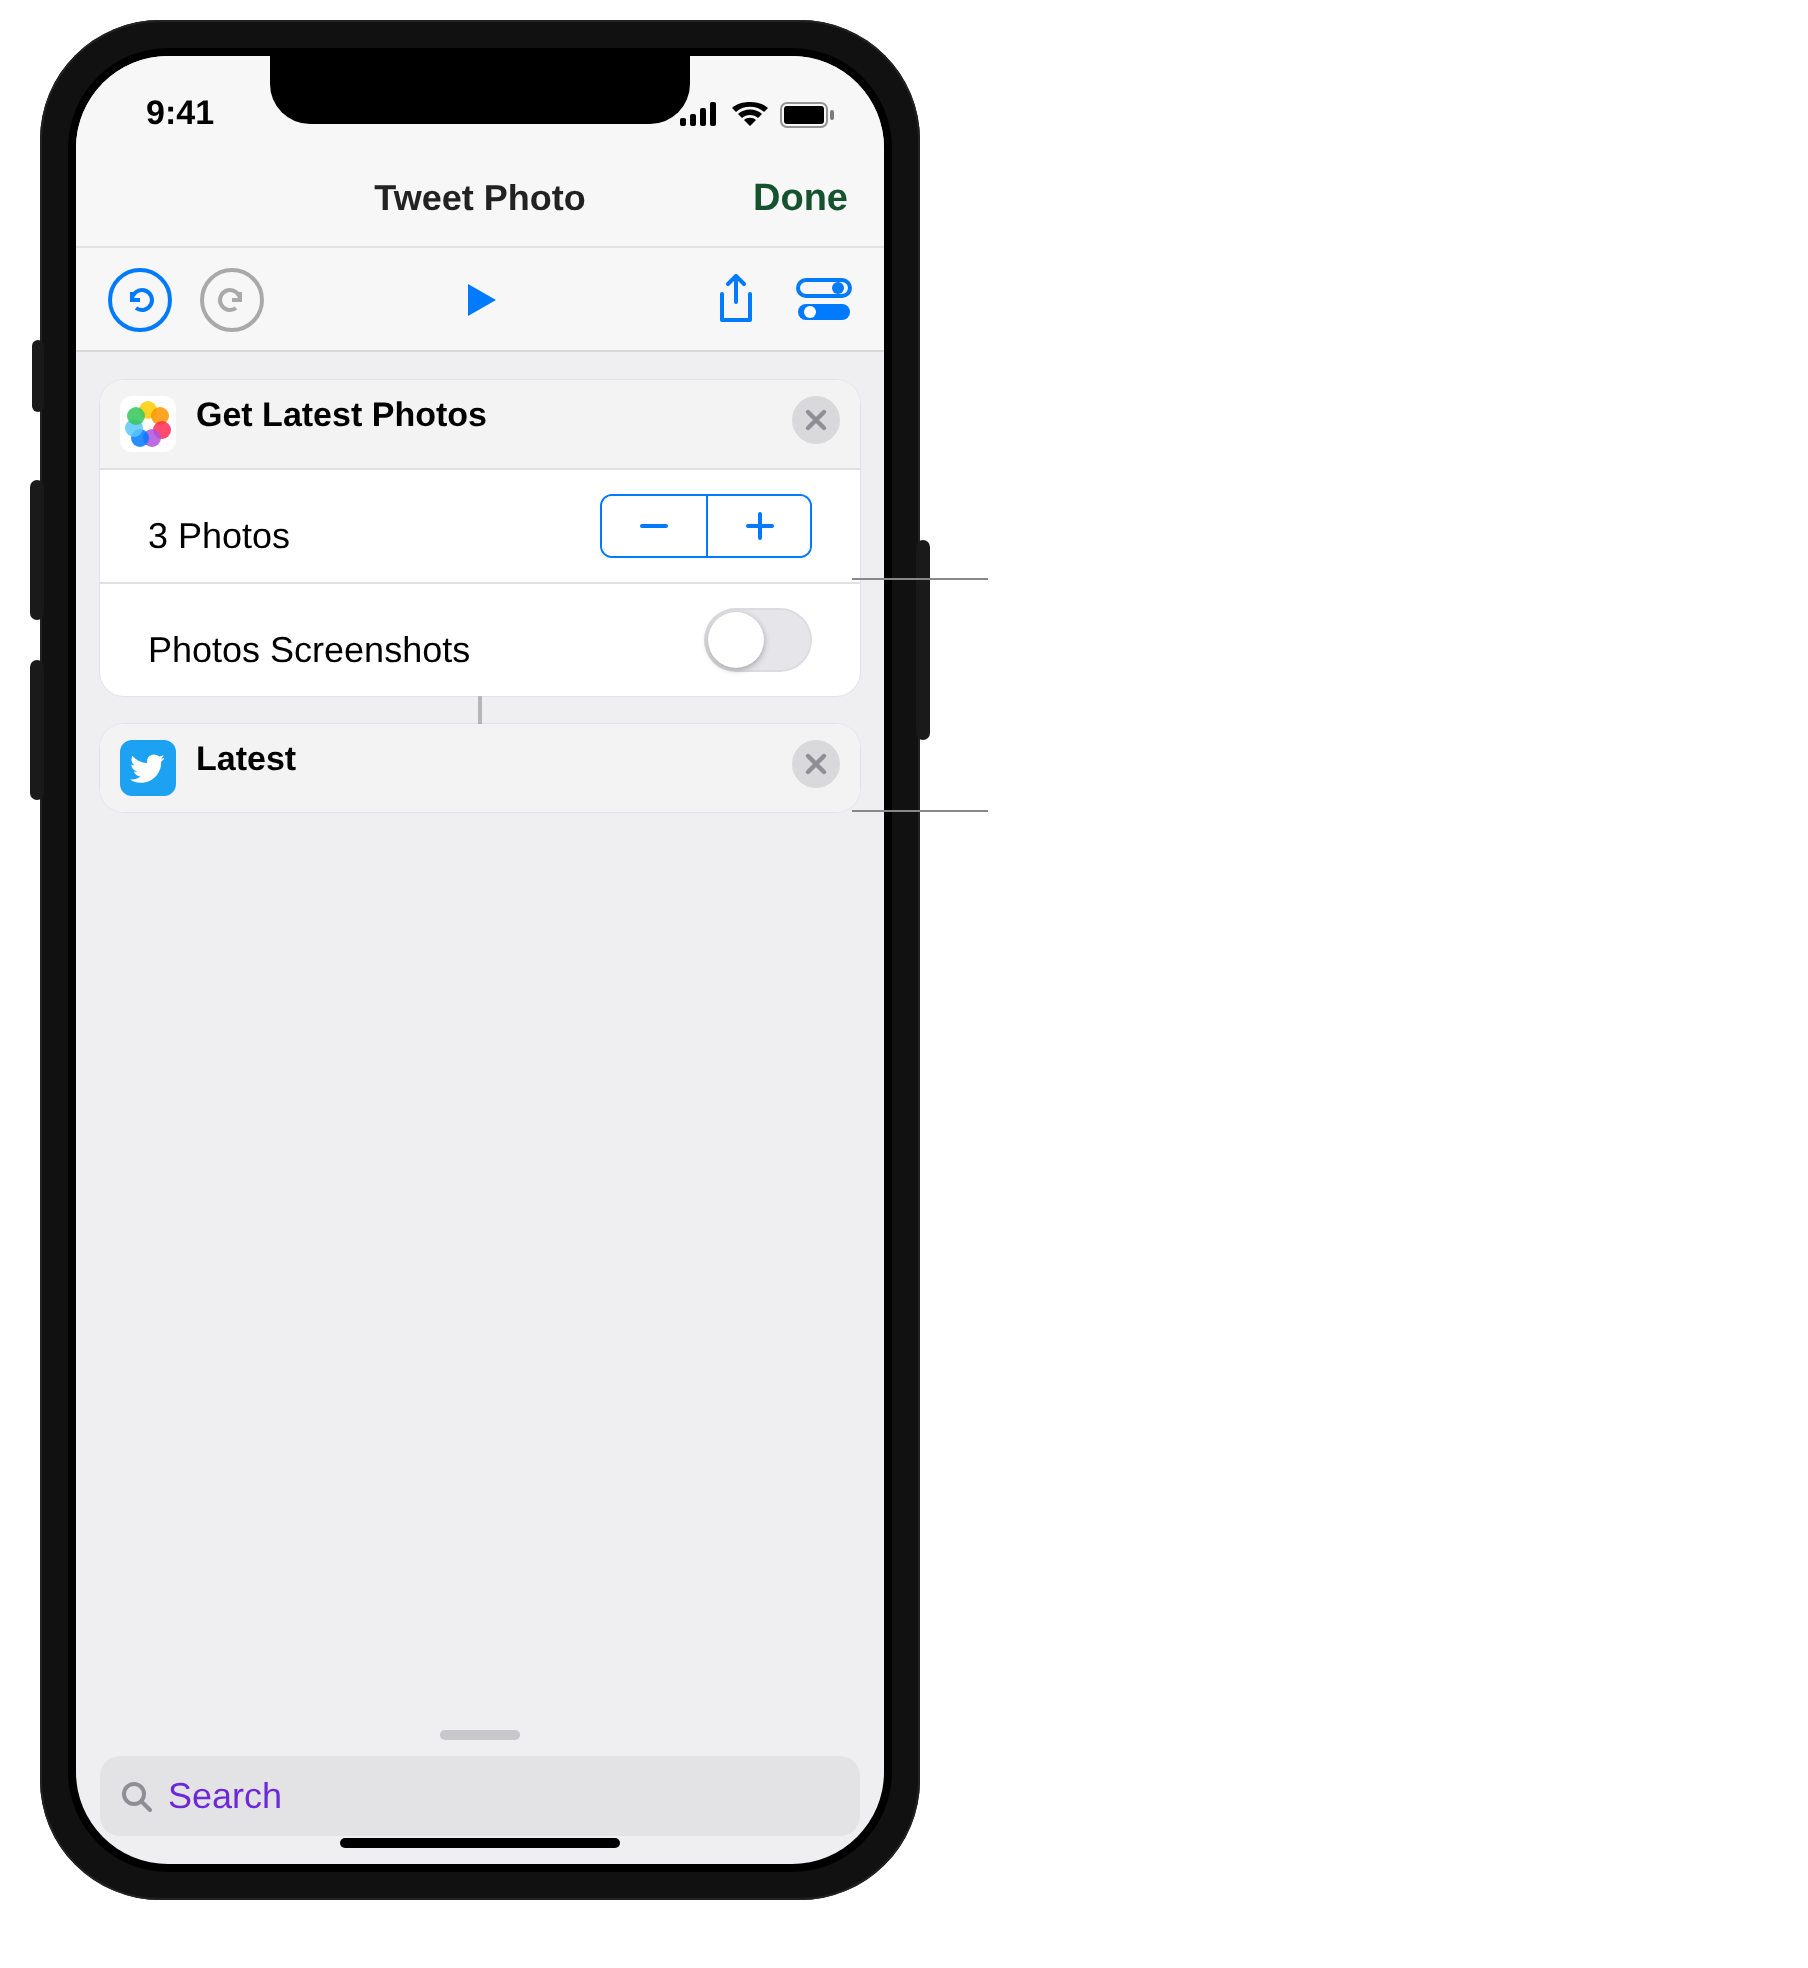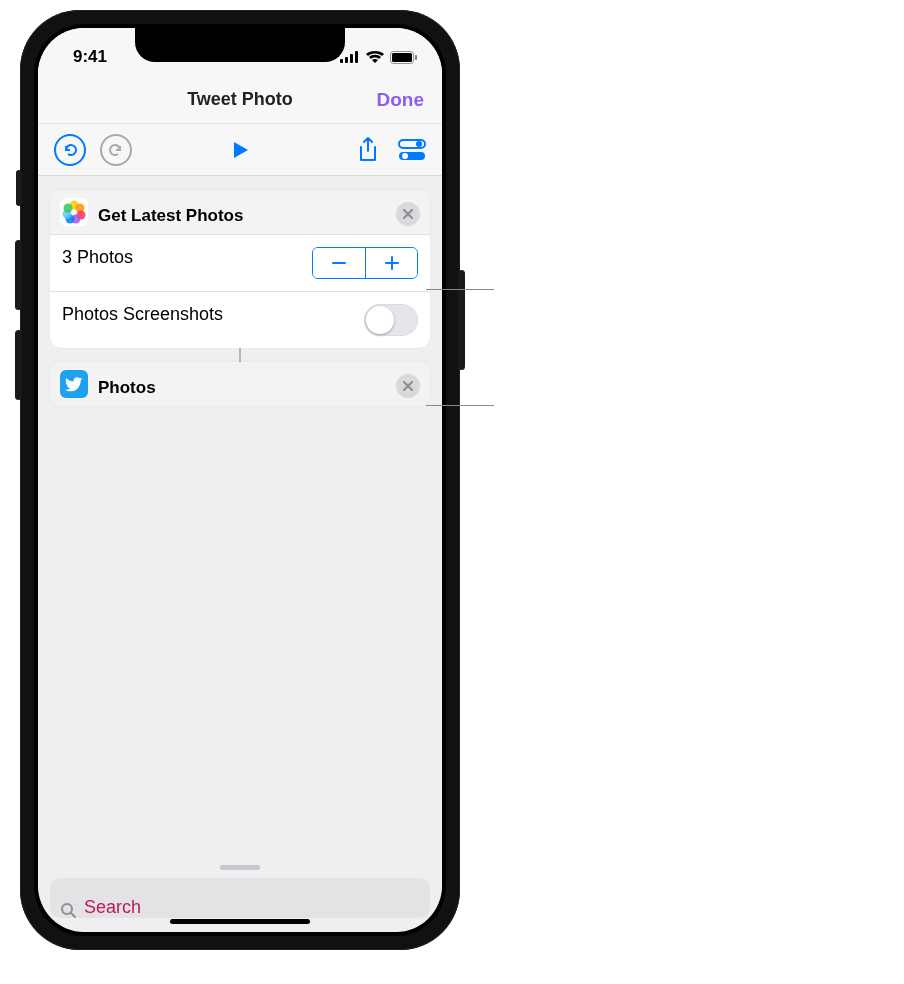--- a/index.html
+++ b/index.html
@@ -80,21 +80,21 @@
     display: flex;
     align-items: center;
     justify-content: center;
     border-bottom: 0.5px solid rgba(0,0,0,0.08);
   }
   .navbar .title { font-weight: 600; font-size: 18px; color: #222; }
   .navbar .done {
     position: absolute;
     right: 18px; top: 50%;
     transform: translateY(-50%);
-    color: #8b5cf6;
+    color: #14532d;
     font-weight: 600;
     font-size: 19px;
   }
   
   .toolbar {
     height: 52px;
     background: #F7F7F8;
     display: flex;
     align-items: center;
     padding: 0 16px;
@@ -120,42 +120,42 @@
   }
   .card {
     background: #fff;
     border-radius: 12px;
     overflow: hidden;
     box-shadow: 0 0 0 0.5px rgba(0,0,0,0.05);
     margin-bottom: 12px;
   }
   .card-header {
     display: flex;
-    align-items: flex-end;
+    align-items: flex-start;
     background: #F3F3F4;
     padding: 8px 10px;
     gap: 10px;
   }
   .card-header .title { font-weight: 700; font-size: 17px; flex:1; }
   .photos-icon {
     width: 28px; height: 28px;
     border-radius: 6px;
     background: #fff;
     display:flex;align-items:center;justify-content:center;
   }
   .remove-btn {
     width: 24px; height: 24px;
     border-radius: 50%;
     background: #D9D9DB;
     display:flex;align-items:center;justify-content:center;
   }
   .row {
     display:flex;
-    align-items:flex-start;
-    padding: 12px 12px;
+    align-items:flex-end;
+    padding: 12px 24px;
     border-top: 0.5px solid rgba(0,0,0,0.12);
     font-size: 18px;
   }
   .row:first-of-type { border-top:none; }
   .row .label { flex:1; }
   .stepper {
     display:flex;
     border: 1.5px solid #007AFF;
     border-radius: 6px;
     overflow:hidden;
@@ -206,24 +206,24 @@
   .handle {
     width: 40px; height: 5px;
     background: #C7C7CC;
     border-radius: 3px;
     margin: 0 auto 8px;
   }
   .searchbar {
     background: #E3E3E5;
     border-radius: 10px;
     height: 40px;
-    display:flex; align-items:flex-end;
+    display:flex; align-items:center;
     padding: 0 10px;
     gap: 8px;
-    color: #be185d;
+    color: #6d28d9;
     font-size: 18px;
   }
   .home-indicator {
     position:absolute;
     bottom: 8px; left: 50%;
     transform: translateX(-50%);
     width: 140px; height: 5px;
     background: #000;
     border-radius: 3px;
   }
@@ -369,21 +369,21 @@
 
           <div class="connector" style="margin-top:-12px;"></div>
 
           <div class="card">
             <div class="card-header">
               <div class="twitter-icon">
                 <svg width="18" height="18" viewBox="0 0 24 24">
                     <path fill="#fff" d="M23 5.1c-.8.4-1.7.6-2.6.8.9-.6 1.7-1.5 2-2.6-.9.5-1.9.9-3 1.1C18.6 3.5 17.4 3 16 3c-2.6 0-4.7 2.1-4.7 4.7 0 .4 0 .7.1 1.1C7.5 8.6 4 6.7 1.6 3.9c-.4.7-.6 1.5-.6 2.4 0 1.6.8 3.1 2.1 3.9-.8 0-1.5-.2-2.2-.6v.1c0 2.3 1.6 4.2 3.8 4.6-.4.1-.8.2-1.2.2-.3 0-.6 0-.9-.1.6 1.9 2.3 3.2 4.4 3.3-1.6 1.3-3.6 2-5.8 2-.4 0-.7 0-1.1-.1C2.1 21 4.6 21.8 7.3 21.8c8.7 0 13.5-7.2 13.5-13.5v-.6c.9-.7 1.7-1.5 2.2-2.6z"></path>
                   </svg>
               </div>
-              <div class="title">Photos</div>
+              <div class="title">Latest</div>
               <div class="remove-btn">
                 <svg width="12" height="12" viewBox="0 0 12 12">
                     <path d="M2 2 L10 10 M10 2 L2 10" stroke="#8E8E93" stroke-width="2.2" stroke-linecap="round"></path>
                   </svg>
               </div>
             </div>
           </div>
 
         </div>
 

